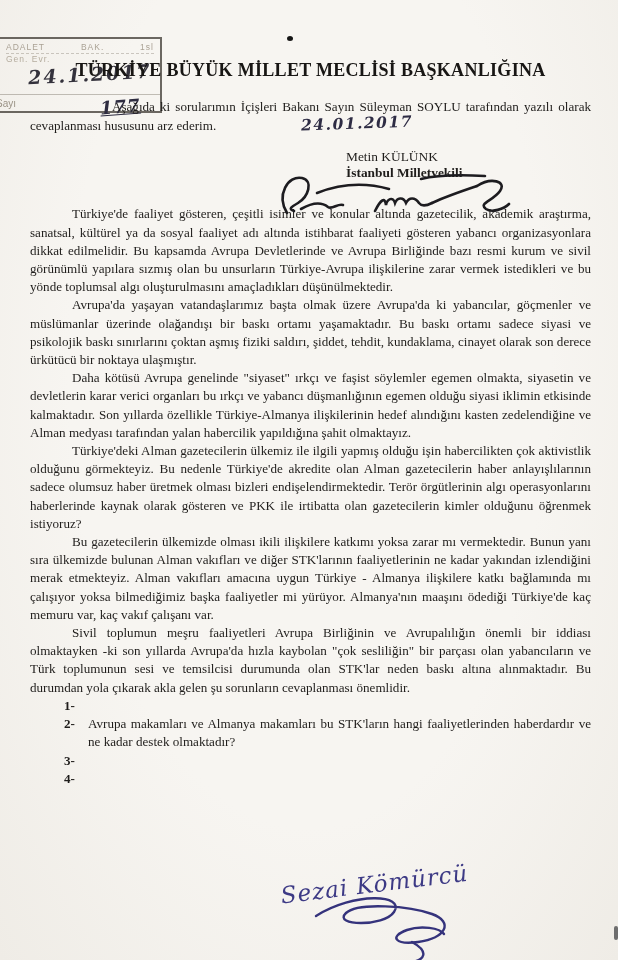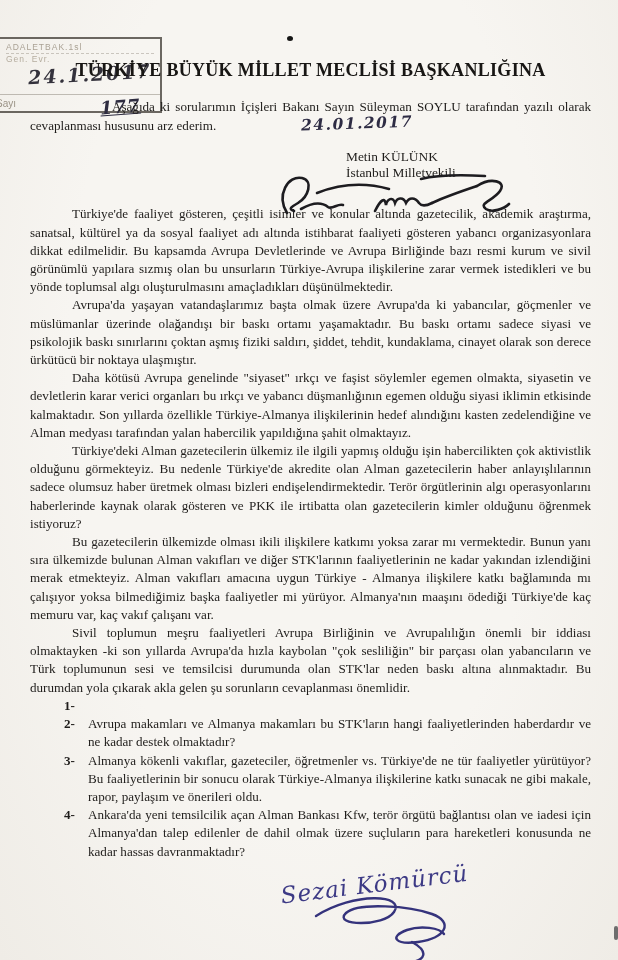--- a/index.html
+++ b/index.html
@@ -21,32 +21,32 @@
   .b{font-weight:normal;}
   .i{font-style:italic;}
   .hand{
     font-family:"DejaVu Serif",serif;font-style:italic;font-weight:bold;
     color:#2e2c44;
   }
   .intro .hand{font-size:15.5px;letter-spacing:1.5px;display:inline-block;transform:rotate(-2deg);}
   
   .signer{position:relative;margin:14px 55px 0 auto;width:190px;text-align:left;}
   .signer-name{font-size:13.4px;}
-  .signer-title{font-size:13.4px;font-weight:normal;}
+  .signer-title{font-size:13.4px;font-weight:bold;}
   .sig1{position:absolute;left:-75px;top:14px;pointer-events:none;}
   
   .q{display:flex;gap:7px;padding-left:34px;font-size:13.1px;line-height:18.2px;}
   .q .num{font-weight:bold;min-width:17px;}
   .q .qbody{flex:1;text-align:justify;}
   
   .stamp{
     position:absolute;left:-10px;top:37px;width:172px;height:76px;
     border:2px solid rgba(60,55,48,.75);padding:3px 6px 0 14px;box-sizing:border-box;
   }
-  .s-row1,.s-row2{display:flex;justify-content:flex-start;
+  .s-row1,.s-row2{display:flex;justify-content:space-between;
     font-family:"Liberation Sans",sans-serif;font-size:8.5px;letter-spacing:1px;
     color:#aaa295;border-bottom:1px dashed rgba(120,112,98,.35);padding-bottom:1px;}
   .s-row2{justify-content:flex-start;gap:18px;color:#b5ad9f;border-bottom:none;}
   .s-date{
     position:absolute;left:36px;top:24px;font-size:19px;letter-spacing:2px;
     transform:rotate(-3deg);color:#34323c;white-space:nowrap;font-weight:bold;
   }
   .s-sayi{
     position:absolute;left:4px;bottom:2px;font-size:10px;color:#9a9285;
     font-family:"Liberation Sans",sans-serif;
@@ -121,25 +121,23 @@
     <div>
       <div class="q">
         <span class="num">1-</span>
       </div>
       <div class="q">
         <span class="num">2-</span>
         <span class="qbody"><span>Avrupa makamları ve Almanya makamları bu STK'ların hangi faaliyetlerinden haberdardır ve ne kadar destek olmaktadır?</span></span>
       </div>
       <div class="q">
         <span class="num">3-</span>
-        <span class="qbody"><span>Almanya kökenli vakıflar, gazeteciler, öğretmenler vs. Türkiye'de ne tür faaliyetler yürütüyor? Bu faaliyetlerinin bir sonucu olarak Türkiye-Almanya ilişkilerine katkı sunacak ne gibi makale, rapor, paylaşım ve önerileri oldu.</span></span>
       </div>
       <div class="q">
         <span class="num">4-</span>
-        <span class="qbody"><span>Ankara'da yeni temsilcilik açan Alman Bankası Kfw, terör örgütü bağlantısı olan ve iadesi için Almanya'dan talep edilenler de dahil olmak üzere suçluların para hareketleri konusunda ne kadar hassas davranmaktadır?</span></span>
       </div>
     </div>
   </div>
 
   <div class="closing">
     <div class="hand-name">Sezai Kömürcü</div>
     <svg class="sig2" width="190" height="78" viewBox="0 0 190 78">
       <g fill="none" stroke="#35337c" stroke-width="2.4" stroke-linecap="round">
         <path d="M22,30 C60,6 112,8 100,26 C90,41 38,40 52,27 C64,16 116,20 138,28 C160,36 152,52 124,56 C102,59 94,51 113,44 C127,39 146,42 150,48"></path>
         <path d="M118,56 C136,66 130,74 118,76"></path>

